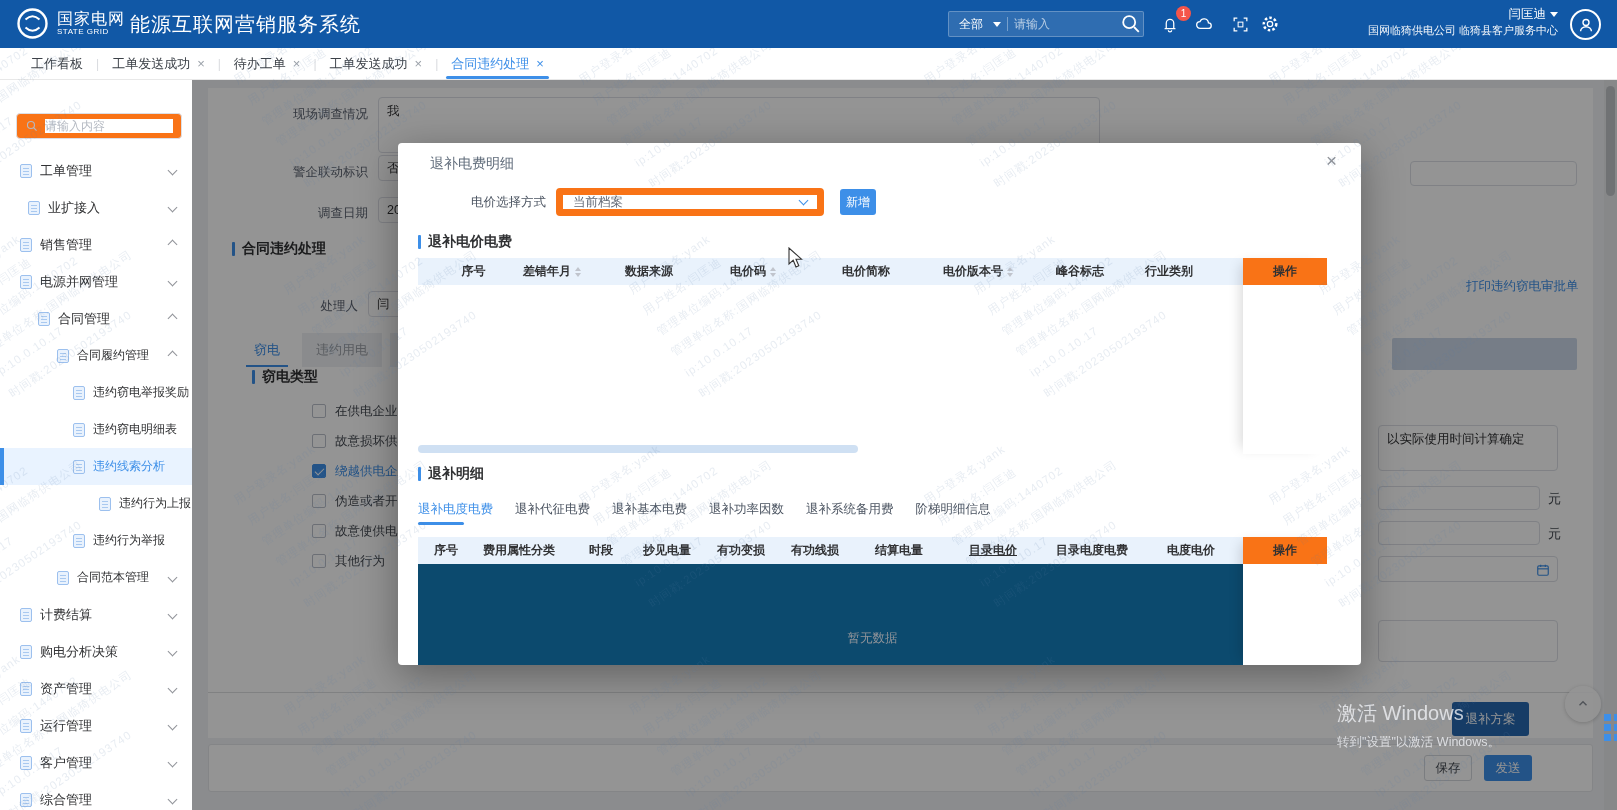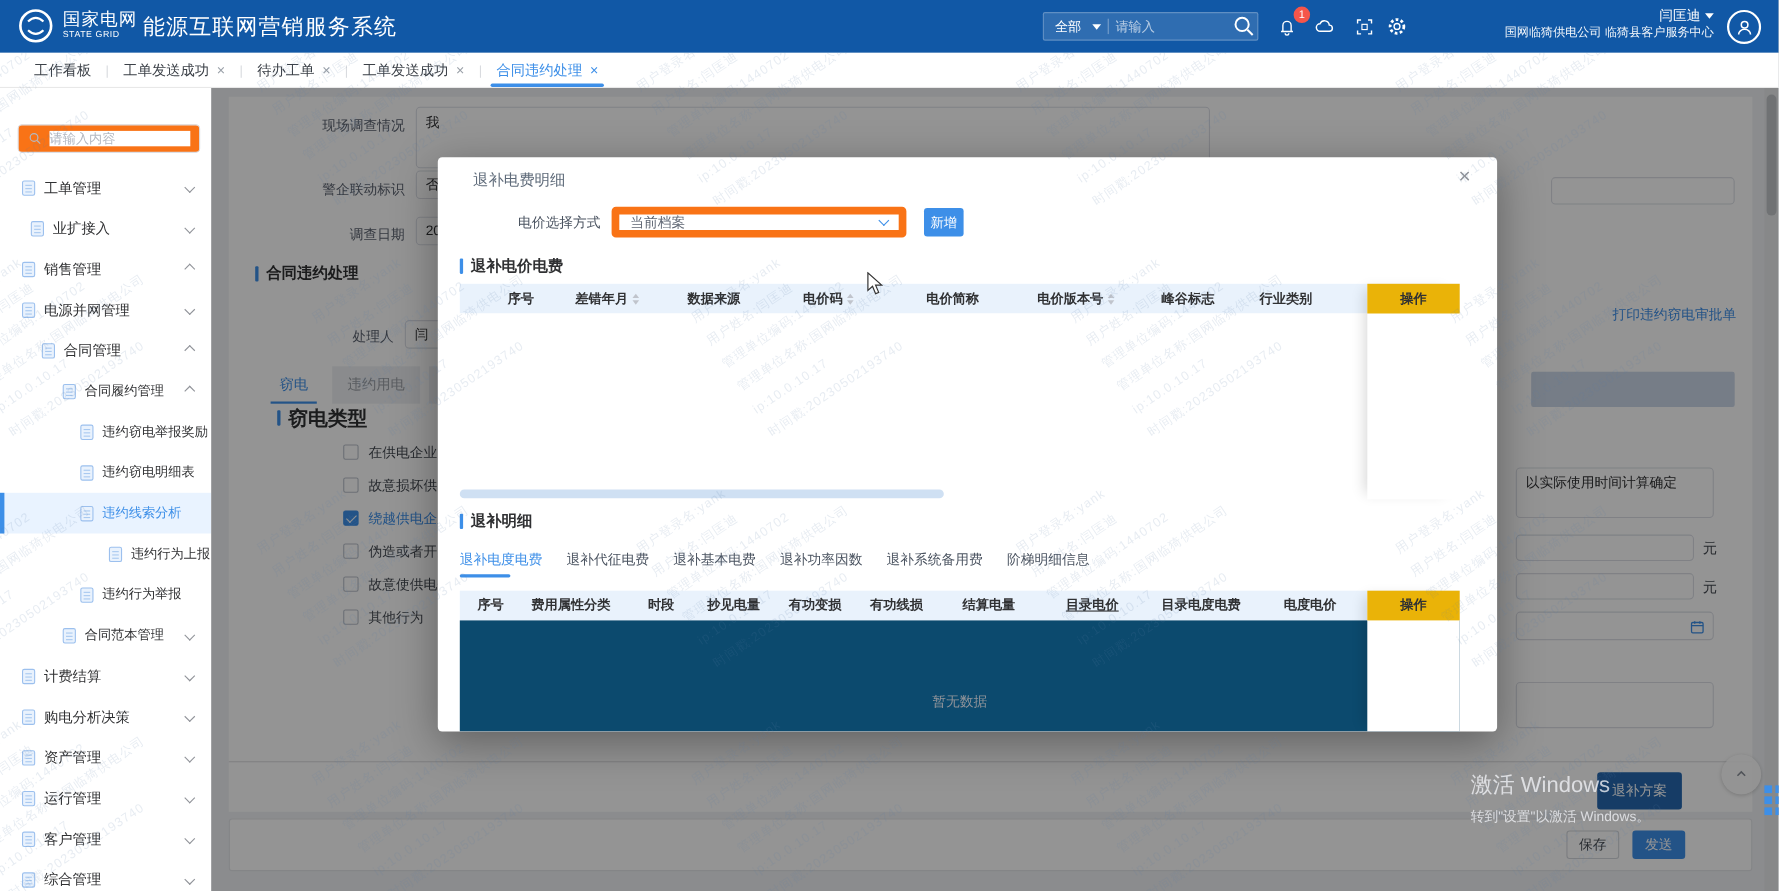--- a/index.html
+++ b/index.html
@@ -96,21 +96,21 @@
   .th{display:flex;align-items:center;justify-content:center;flex:none;white-space:nowrap;overflow:hidden}
   .sort{display:inline-flex;flex-direction:column;gap:2px;margin-left:4px}
   .sort i{width:0;height:0;border-left:3.5px solid transparent;border-right:3.5px solid transparent;display:block}
   .sort .up{border-bottom:4.5px solid #c0c4cc}
   .sort .dn{border-top:4.5px solid #c0c4cc}
   .t1wrap{position:absolute;left:20px;top:115px;width:909px}
   .t1body{height:157px;background:#fff}
   .hscroll{position:absolute;left:20px;top:301px;width:909px;height:10px}
   .hthumb{position:absolute;left:0;top:1px;width:440px;height:8px;background:#cfe0f3;border-radius:4px}
   .fixcol{position:absolute;left:845px;width:84px;background:#fff;box-shadow:-8px 0 12px -6px rgba(0,0,0,.16);z-index:2}
-  .fixcol .fhead{height:27px;background:#eab308;display:flex;align-items:center;justify-content:center;font-size:12px;font-weight:bold;color:#303133}
+  .fixcol .fhead{height:27px;background:#f97316;display:flex;align-items:center;justify-content:center;font-size:12px;font-weight:bold;color:#303133}
   .dtabs{position:absolute;left:20px;top:348px;height:36px;display:flex;gap:22px;align-items:center}
   .dtab{font-size:12.5px;color:#4a5360;position:relative;height:100%;display:flex;align-items:center;cursor:pointer}
   .dtab.active{color:#3d8fe8}
   .dtab-line{position:absolute;left:0;bottom:2px;width:46px;height:3px;background:#3d8fe8;border-radius:2px}
   .t2wrap{position:absolute;left:20px;top:394px;width:909px}
   .t2body{height:101px;background:#0c4a6e;position:relative}
   .empty{position:absolute;left:0;right:0;top:66px;text-align:center;color:#909399;font-size:12.5px}
 
   
   .wm-layer{position:absolute;left:0;top:48px;width:1617px;height:762px;z-index:30;pointer-events:none;overflow:hidden}
@@ -341,21 +341,21 @@
         <span>窃电</span>
       </div>
       <div class="vtab">
         <span>违约用电</span>
       </div>
       <div class="vtab">
         <span>无</span>
       </div>
     </div>
 
-  <div class="sec-title" style="left:60px;top:288px;font-size:18px">
+  <div class="sec-title" style="left:60px;top:288px;font-size:14px">
     <span class="sec-bar"></span>
     <span>窃电类型</span>
   </div>
 
   <div style="position:absolute;left:120px;top:316px">
       <div class="cb-row">
         <span class="cb"></span>
         <span class="cb-label">在供电企业的</span>
       </div>
       <div class="cb-row">

